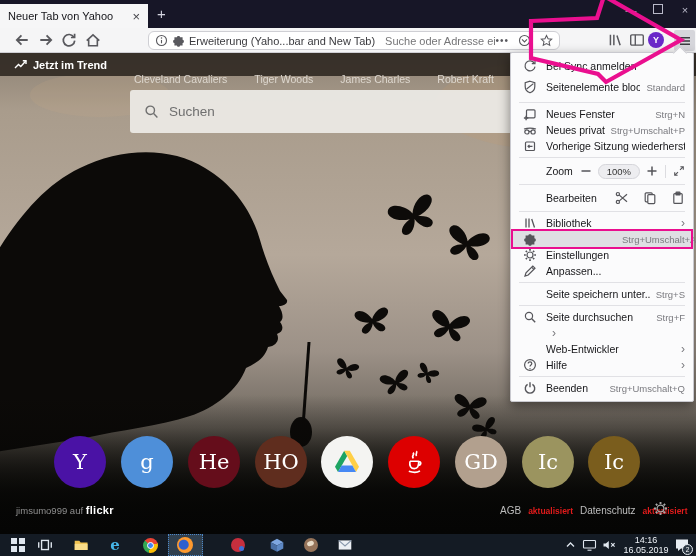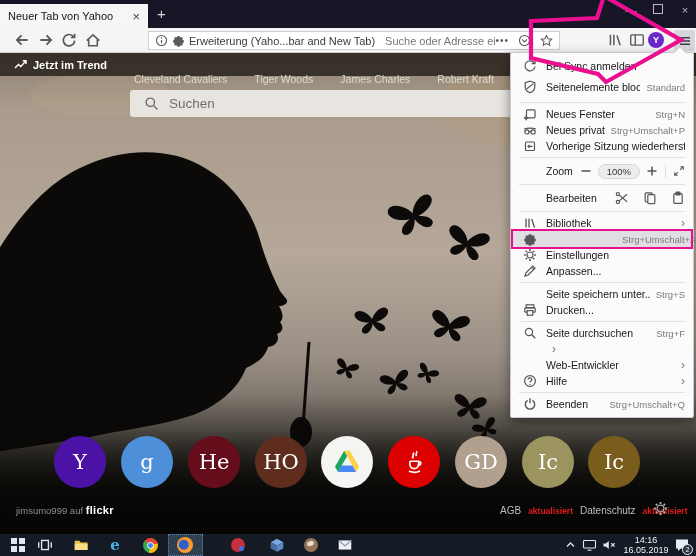--- a/index.html
+++ b/index.html
@@ -15,21 +15,21 @@
   .tab-close{color:#45454a;font-size:13px;line-height:1;}
   .newtab-btn{position:absolute;left:157px;top:5px;color:#d5d5e0;font-size:15px;}
   .win-controls{position:absolute;top:2px;right:4px;display:flex;gap:13px;align-items:center;height:16px;}
   .win-btn{color:#b9b9c9;font-size:11px;line-height:14px;text-align:center;min-width:14px;}
   .restore-box{width:8px;height:8px;border:1px solid #b9b9c9;display:inline-block;}
   .navbar{position:absolute;top:28px;left:0;right:0;height:25px;background:#f5f5f6;
           border-bottom:1px solid #cfcfd4;box-sizing:border-box;z-index:3;}
   .nav-ico{position:absolute;top:4px;width:16px;height:16px;color:#59595e;}
   .nav-ico svg{width:16px;height:16px;}
   .urlbar{position:absolute;left:148px;top:3px;width:412px;height:19px;background:#fff;
-          border:1px solid #cfcfd4;border-radius:0;display:flex;align-items:center;
+          border:1px solid #cfcfd4;border-radius:6px;display:flex;align-items:center;
           padding:0 6px;box-sizing:border-box;font-size:11px;}
   .identity{display:flex;align-items:center;gap:4px;color:#3a3a3e;white-space:nowrap;}
   .identity .ic{width:13px;height:13px;color:#59595e;}
   .identity .ic svg{width:13px;height:13px;}
   .url-ph{color:#757577;margin-left:10px;white-space:nowrap;overflow:hidden;}
   .page-actions{display:flex;align-items:center;gap:9px;color:#59595e;margin-left:auto;}
   .page-actions .ic{width:13px;height:13px;}
   .page-actions .ic svg{width:13px;height:13px;}
   .dots{font-size:10px;letter-spacing:1px;color:#59595e;}
   .avatar{position:absolute;left:648px;top:4px;width:16px;height:16px;border-radius:50%;
@@ -41,21 +41,21 @@
   
   .content{position:absolute;top:53px;left:0;right:0;height:481px;overflow:hidden;z-index:1;}
   .sky{position:absolute;inset:0;background:
        linear-gradient(#8e8274 0%,#a99c8c 12%,#b5a89a 42%,#9c9187 62%,#6e675e 78%,#3a362f 86%,#121009 94%,#060605 100%);}
   .bgart{position:absolute;inset:0;}
   .trendbar{position:absolute;top:0;left:0;right:0;height:23px;background:rgba(47,40,33,.9);
             display:flex;align-items:center;gap:27px;padding:0 14px;box-sizing:border-box;}
   .trend-label{display:flex;align-items:center;gap:6px;color:#fff;font-weight:bold;font-size:11px;white-space:nowrap;}
   .trend-label svg{width:13px;height:11px;}
   .trend-item{color:#ded8cf;font-size:10.5px;white-space:nowrap;margin-top:28px;}
-  .searchbox{position:absolute;top:37px;left:130px;width:436px;height:27px;border-radius:3px;
+  .searchbox{position:absolute;top:37px;left:130px;width:436px;height:43px;border-radius:3px;
              background:rgba(235,233,229,.95);display:flex;align-items:center;gap:10px;
              padding:0 14px;box-sizing:border-box;}
   .searchbox svg{width:15px;height:15px;color:#6f6f6f;}
   .search-ph{color:#6f6f6f;font-size:13.5px;}
   .dial{position:absolute;top:383px;width:52px;height:52px;border-radius:50%;display:flex;
         align-items:center;justify-content:center;color:#fff;
         font-family:"DejaVu Serif",serif;font-size:21px;}
   .credit{position:absolute;left:16px;top:451px;font-size:9.5px;color:#8f8f8f;}
   .credit b{color:#fff;font-size:11px;font-weight:bold;letter-spacing:.3px;}
   .flinks{position:absolute;left:500px;top:452px;display:flex;align-items:center;gap:7px;}
@@ -442,30 +442,20 @@
           </svg>
         </span>
         <span class="mlabel">Anpassen...</span>
       </div>
       <div class="msep"></div>
       <div class="mrow">
         <span class="mi"></span>
         <span class="mlabel">Seite speichern unter...</span>
         <span class="mshort">Strg+S</span>
       </div>
-      <div class="mrow">
-        <span class="mi">
-          <svg viewBox="0 0 14 14" fill="none" stroke="currentColor" stroke-width="1.2">
-            <rect x="3.2" y="1.8" width="7.6" height="3"></rect>
-            <rect x="1.8" y="4.8" width="10.4" height="4.4" rx="0.8"></rect>
-            <rect x="4.2" y="7.6" width="5.6" height="4.6" fill="#fbfbfc"></rect>
-          </svg>
-        </span>
-        <span class="mlabel">Drucken...</span>
-      </div>
       <div class="msep"></div>
       <div class="mrow">
         <span class="mi">
           <svg viewBox="0 0 14 14" fill="none" stroke="currentColor" stroke-width="1.2">
             <circle cx="6" cy="6" r="3.6"></circle>
             <path d="M8.8,8.8 L12.2,12.2" stroke-width="1.4"></path>
           </svg>
         </span>
         <span class="mlabel">Seite durchsuchen</span>
         <span class="mshort">Strg+F</span>

